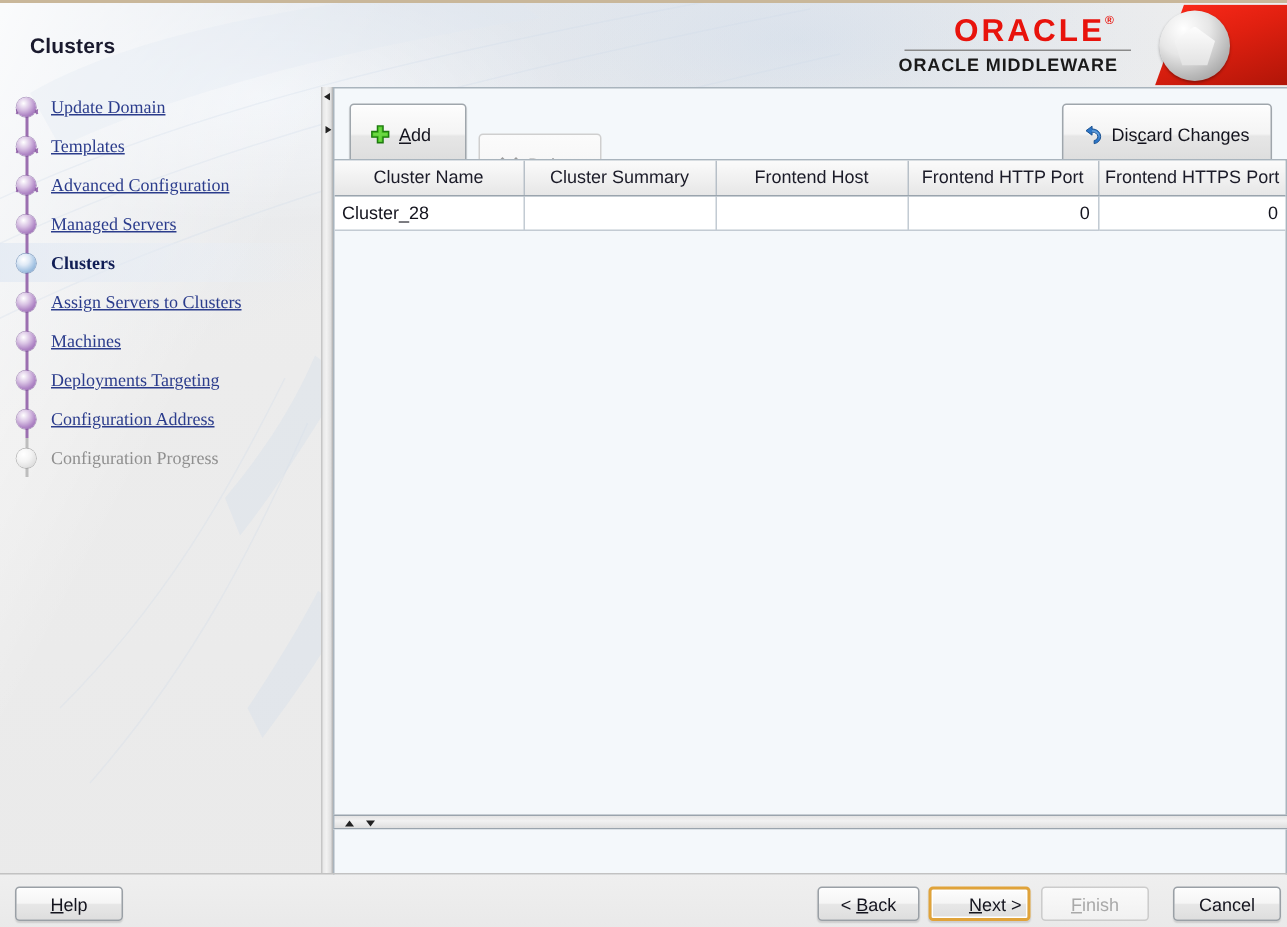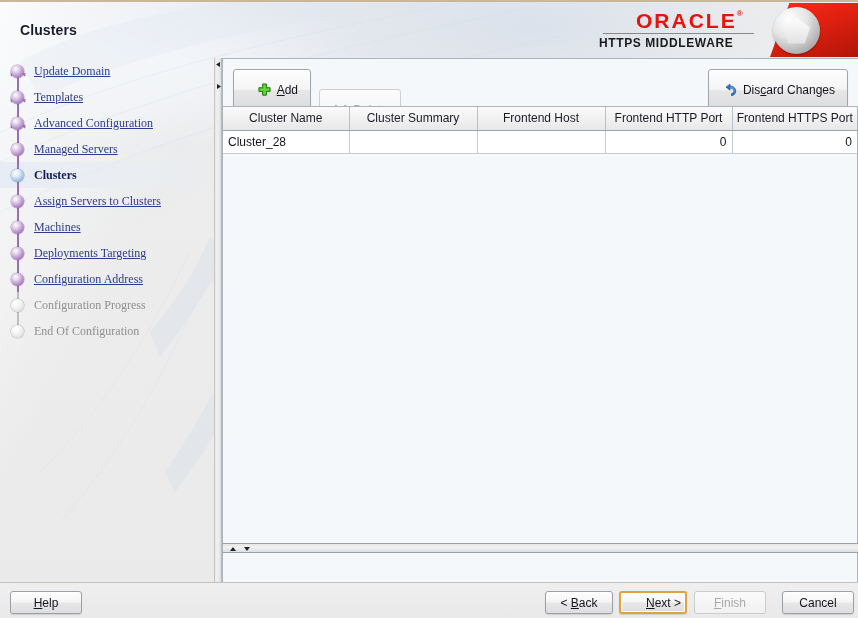--- a/index.html
+++ b/index.html
@@ -259,21 +259,21 @@
     background: #f4f8fb;
     border-left: 1px solid #a9b4bd;
     border-top: 1px solid #a9b4bd;
     box-sizing: border-box;
   }
 
   .btn {
     position: relative;
     display: inline-flex;
     align-items: center;
-    justify-content: flex-end;
+    justify-content: flex-start;
     gap: 5px;
     height: 42px;
     padding: 0 12px;
     font-size: 12px;
     color: #14141e;
     background: linear-gradient(180deg, #fdfdfd 0%, #f4f4f4 48%, #e6e6e6 52%, #dcdcdc 100%);
     border: 1px solid #9fa6ac;
     border-radius: 3px;
     box-shadow: 0 1px 1px rgba(0,0,0,0.12), inset 0 1px 0 rgba(255,255,255,0.85);
     cursor: pointer;
@@ -448,21 +448,21 @@
   <div class="header-band">
     <div class="page-title">Clusters</div>
 
     <div class="oracle-block">
       <div class="oracle-red-shape"></div>
       <div class="oracle-sphere">
         <div class="oracle-pent"></div>
       </div>
       <div class="oracle-word"><span>ORACLE</span><span class="oracle-reg">®</span></div>
       <div class="oracle-rule"></div>
-      <div class="oracle-fm">HTTPS MIDDLEWARE</div>
+      <div class="oracle-fm">ORACLE MIDDLEWARE</div>
     </div>
   </div>
 
   <div class="sidebar">
     <div class="steps" id="steps-host">
         <div class="step">
           <div class="node">
             <div class="rail top-cap"></div>
             <svg class="wings" viewBox="0 0 18 11">
               <path d="M2,10 L6,4" stroke="#9b6fb0" stroke-width="1.4" fill="none"></path>
@@ -541,27 +541,20 @@
             <div class="bead"></div>
           </div>
           <div class="step-label link">Configuration Address</div>
         </div>
         <div class="step">
           <div class="node">
             <div class="rail grey"></div>
             <div class="bead pending"></div>
           </div>
           <div class="step-label disabled">Configuration Progress</div>
-        </div>
-        <div class="step">
-          <div class="node">
-            <div class="rail bot-cap grey"></div>
-            <div class="bead pending"></div>
-          </div>
-          <div class="step-label disabled">End Of Configuration</div>
         </div>
       </div>
   </div>
 
   <div class="vsplit">
     <svg class="vs-arrow" style="top:4px;" viewBox="0 0 5 5">
         <path d="M4,0 L4,5 L0,2.5 Z" fill="#222"></path>
       </svg>
     <svg class="vs-arrow" style="top:26px;" viewBox="0 0 5 5">
         <path d="M1,0 L1,5 L5,2.5 Z" fill="#222"></path>

